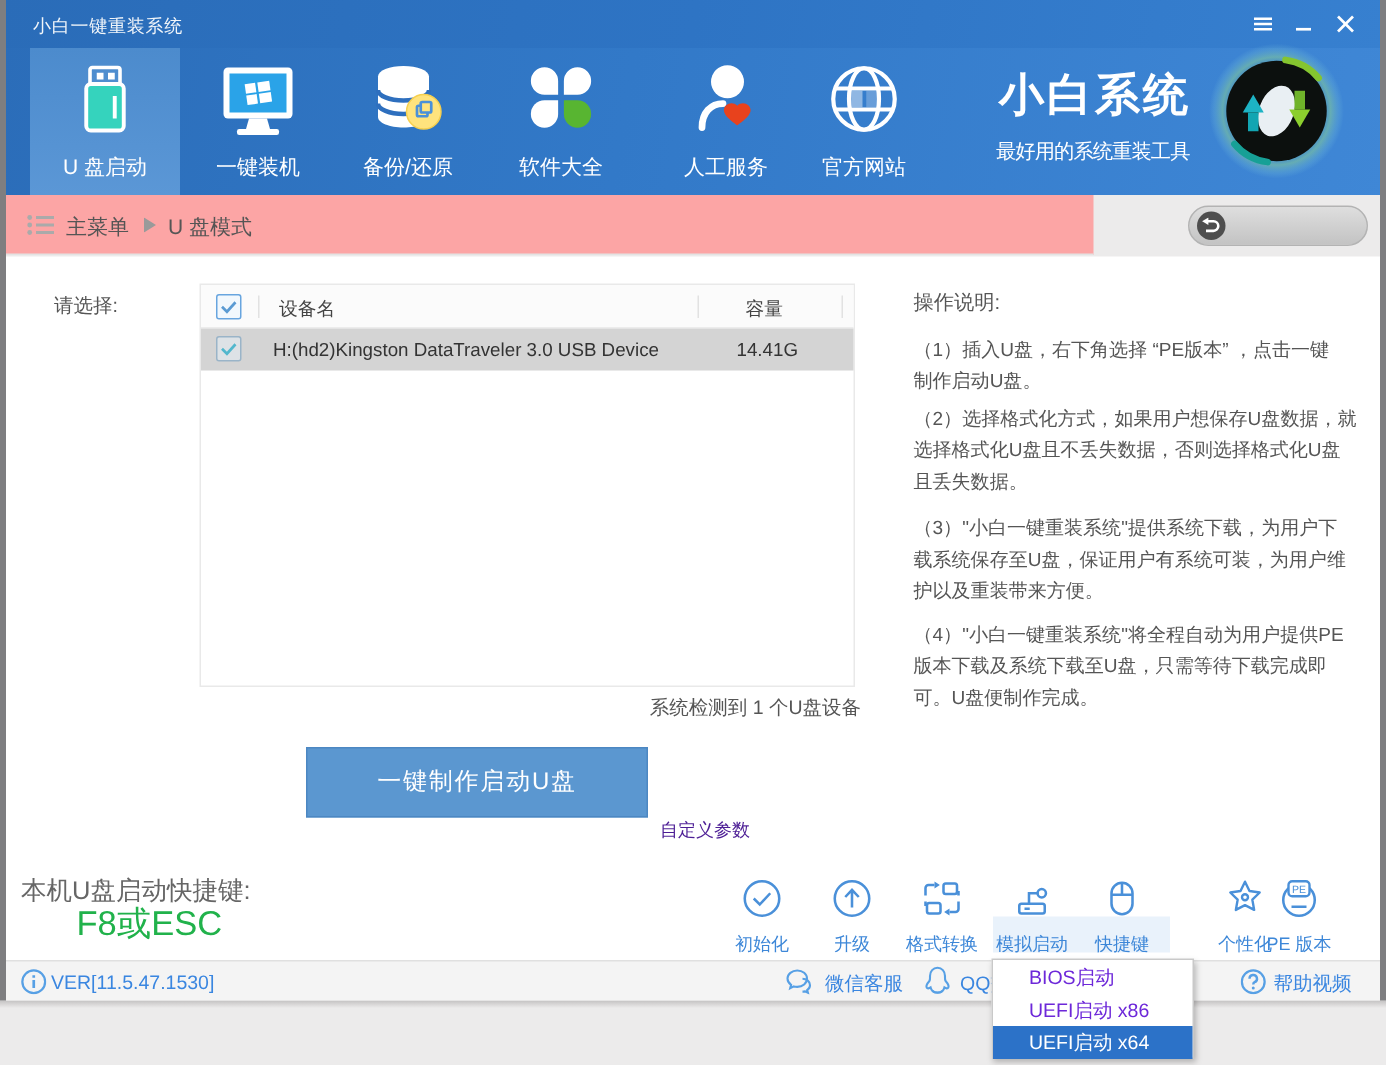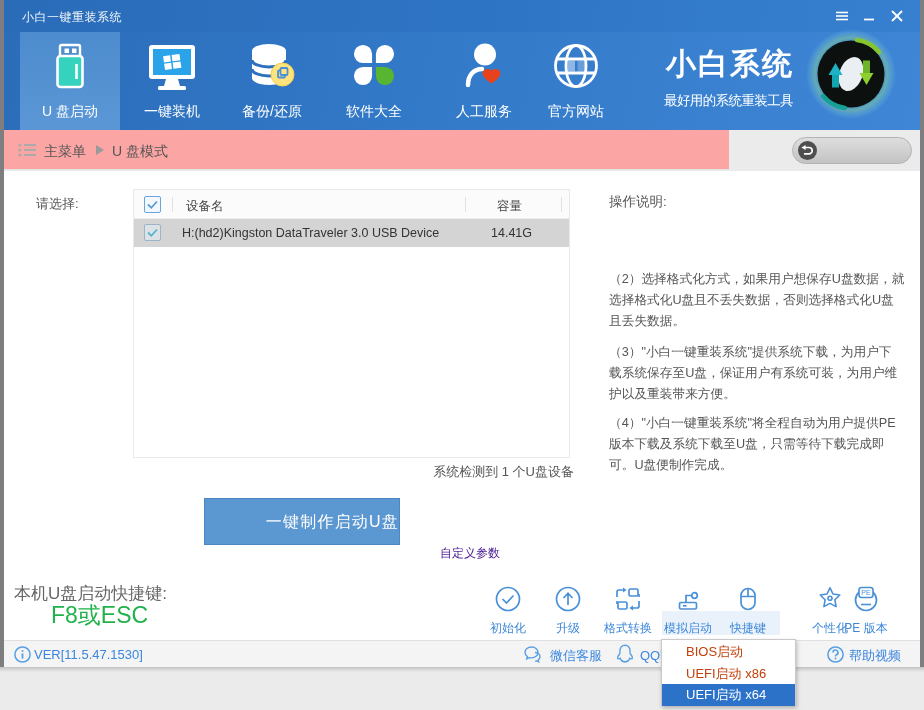--- a/index.html
+++ b/index.html
@@ -39,22 +39,22 @@
 
   #qxz { left:32px; top:24px; font-size:13px; color:#555; }
   #devtable { left:129px; top:18px; width:437px; height:269px; border:1px solid #e9e9e9; background:#fff; }
   #thead { position:absolute; left:0; top:0; width:435px; height:29px; background:#fbfbfb;
            border-bottom:1px solid #ececec; }
   #trow { position:absolute; left:0; top:29px; width:435px; height:28px; background:#d4d4d4; }
   .cbx { position:absolute; width:17px; height:17px; border-radius:2px; }
   .vsep { position:absolute; width:1px; height:15px; background:#e2e2e2; top:7px; }
 
   #detected { left:133px; top:292px; width:437px; text-align:right; font-size:13px; color:#555; }
-  #bigbtn { left:200px; top:327px; width:196px; height:47px; background:#5b97d0;
-            border:1px solid #4c87c2; text-align:right; line-height:45px;
+  #bigbtn { left:200px; top:327px; width:228px; height:47px; background:#5b97d0;
+            border:1px solid #4c87c2; text-align:center; line-height:45px;
             font-size:16px; color:#fff; letter-spacing:1.2px; }
   #custom { left:436px; top:374px; font-size:12px; color:#4c1d95; }
 
   #ops { left:605px; top:22px; width:300px; font-size:13.5px; color:#555; }
   .para { position:absolute; left:605px; font-size:12.7px; color:#555;
           line-height:21px; white-space:nowrap; }
 
   #hotkey-l { left:10px; top:411px; font-size:17px; color:#666; }
   #hotkey-v { left:29px; top:429px; font-size:23px; color:#21b24b;margin-left:18px; }
 
@@ -65,21 +65,21 @@
   #statusbar { left:4px; top:640px; width:916px; height:27px; background:#f4f4f4;
                border-top:1px solid #e0e0e0; }
   .stxt { font-size:13px; color:#3a86e0; top:6px; }
 
   
   #desktop { left:0; top:667px; width:924px; height:43px; background:#ecebeb; }
   #desktop:before { content:''; position:absolute; left:0; top:0; width:100%; height:5px;
              background:linear-gradient(180deg,#c4c2c2,rgba(200,198,198,0)); }
   #popup { left:661px; top:639px; width:135px; height:67px; background:#fff;
            border:1px solid #c9c9c9; box-shadow:1px 2px 4px rgba(0,0,0,0.25); }
-  .prow { position:absolute; left:0; width:133px; height:21px; font-size:13px; color:#c2410c;
+  .prow { position:absolute; left:0; width:133px; height:21px; font-size:13px; color:#6d28d9;
           padding-left:24px; line-height:21px; }
   #prow3 { background:#2c72c8; color:#fff; }
 
   
   .sideL { left:0; top:0; width:4px; height:667px; background:#7e7e80; }
   .sideR { left:920px; top:0; width:4px; height:667px; background:#7e7e80; }
 </style>
 </head>
 <body>
 
@@ -253,20 +253,21 @@
       </div>
       <div class="abs" style="left:48px; top:7px; font-size:12.5px; color:#333">H:(hd2)Kingston DataTraveler 3.0 USB Device</div>
       <div class="abs" style="left:357px; top:7px; font-size:12.5px; color:#333">14.41G</div>
     </div>
   </div>
   <div class="abs" id="detected">系统检测到 1 个U盘设备</div>
   <div class="abs" id="bigbtn">一键制作启动U盘</div>
   <div class="abs" id="custom">自定义参数</div>
 
   <div class="abs" id="ops">操作说明:</div>
+  <div class="para" style="top:52px">（1）插入U盘，右下角选择 “PE版本” ，点击一键<br>制作启动U盘。</div>
   <div class="para" style="top:98px">（2）选择格式化方式，如果用户想保存U盘数据，就<br>选择格式化U盘且不丢失数据，否则选择格式化U盘<br>且丢失数据。</div>
   <div class="para" style="top:171px">（3）"小白一键重装系统"提供系统下载，为用户下<br>载系统保存至U盘，保证用户有系统可装，为用户维<br>护以及重装带来方便。</div>
   <div class="para" style="top:242px">（4）"小白一键重装系统"将全程自动为用户提供PE<br>版本下载及系统下载至U盘，只需等待下载完成即<br>可。U盘便制作完成。</div>
 
   <div class="abs" id="hotkey-l">本机U盘启动快捷键:</div>
   <div class="abs" id="hotkey-v">F8或ESC</div>
 
   <div class="tool" style="left:474px">
     <svg width="26" height="26" viewBox="0 0 26 26">
         <g fill="none" stroke="#4a90d9" stroke-width="1.7">

